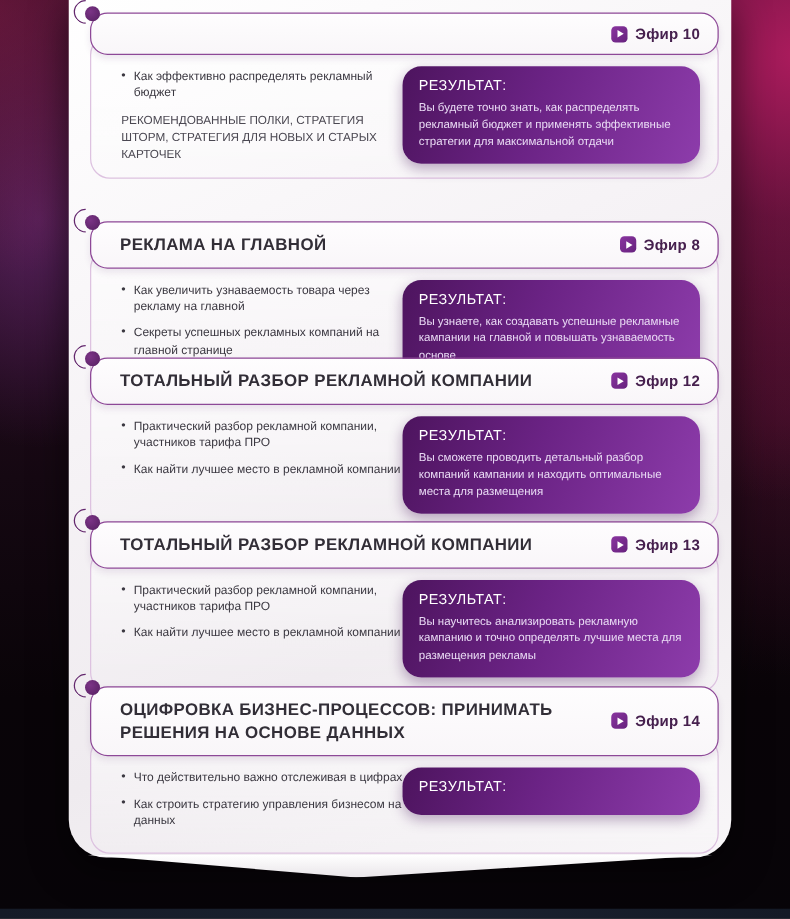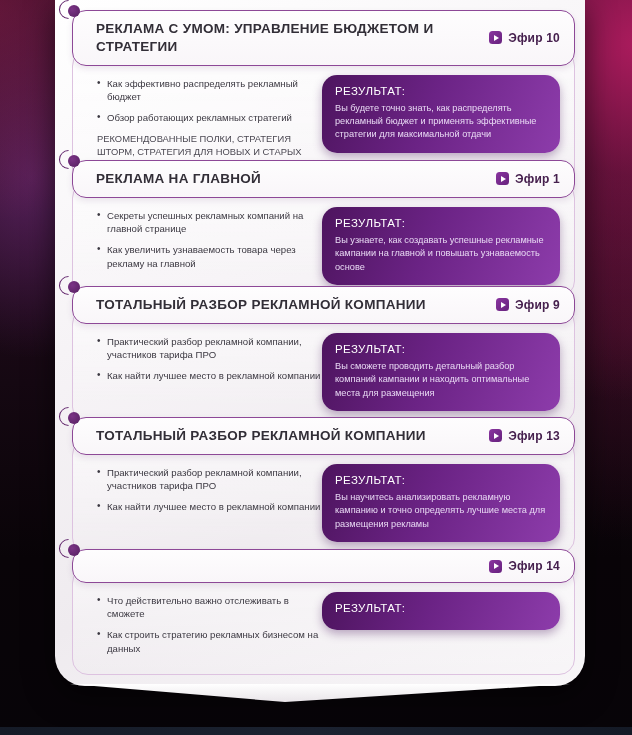--- a/index.html
+++ b/index.html
@@ -100,93 +100,91 @@
     align-self:start;
     border-radius:15px;
     padding:10px 13px 11px 13px;
     background:linear-gradient(110deg,#4d145e 0%,#6b2385 45%,#8d3cab 100%);
     box-shadow:0 4px 10px rgba(70,20,90,.35);
   }
   .result-label { font-size:11.5px; font-weight:400; color:#ffffff; letter-spacing:.4px; margin-bottom:5px; }
   .result-text { font-size:9.2px; line-height:1.45; color:#e9daf4; }
   
   .card:nth-of-type(1){ top:10px; }
-  .card:nth-of-type(2){ top:160px; }
+  .card:nth-of-type(2){ top:177px; }
   .card:nth-of-type(3){ top:286px; }
   .card:nth-of-type(4){ top:417px; }
   .card:nth-of-type(5){ top:549px; }
 </style>
 </head>
 <body>
 
 <div class="sheet">
 
   <section class="card">
     <div class="title-box">
       <span class="hook-arc"></span>
       <span class="hook-circle"></span>
-      <h2 class="card-title">РЕКЛАМА С УМОМ: УПРАВЛЕНИЕ БЮДЖЕТОМ И СТРАТЕГИИ</h2>
       <div class="ether-badge">
         <span class="badge-icon">
             <i></i>
           </span>
         <span class="badge-label">Эфир 10</span>
       </div>
     </div>
     <div class="body-box">
       <div>
         <ul class="bullets">
           <li>Как эффективно распределять рекламный бюджет</li>
-          <li>Обзор работающих рекламных стратегий</li>
         </ul>
         <p class="note">РЕКОМЕНДОВАННЫЕ ПОЛКИ, СТРАТЕГИЯ ШТОРМ, СТРАТЕГИЯ ДЛЯ НОВЫХ И СТАРЫХ КАРТОЧЕК</p>
       </div>
       <div class="result-box">
         <div class="result-label">РЕЗУЛЬТАТ:</div>
         <div class="result-text">Вы будете точно знать, как распределять рекламный бюджет и применять эффективные стратегии для максимальной отдачи</div>
       </div>
     </div>
   </section>
 
   <section class="card">
     <div class="title-box">
       <span class="hook-arc"></span>
       <span class="hook-circle"></span>
       <h2 class="card-title">РЕКЛАМА НА ГЛАВНОЙ</h2>
       <div class="ether-badge">
         <span class="badge-icon">
             <i></i>
           </span>
-        <span class="badge-label">Эфир 1</span>
-      </div>
-    </div>
-    <div class="body-box">
-      <div>
-        <ul class="bullets">
+        <span class="badge-label">Эфир 8</span>
+      </div>
+    </div>
+    <div class="body-box">
+      <div>
+        <ul class="bullets">
+          <li>Как увеличить узнаваемость товара через рекламу на главной</li>
           <li>Секреты успешных рекламных компаний на главной странице</li>
-          <li>Как увеличить узнаваемость товара через рекламу на главной</li>
         </ul>
       </div>
       <div class="result-box">
         <div class="result-label">РЕЗУЛЬТАТ:</div>
         <div class="result-text">Вы узнаете, как создавать успешные рекламные кампании на главной и повышать узнаваемость основе</div>
       </div>
     </div>
   </section>
 
   <section class="card">
     <div class="title-box">
       <span class="hook-arc"></span>
       <span class="hook-circle"></span>
       <h2 class="card-title">ТОТАЛЬНЫЙ РАЗБОР РЕКЛАМНОЙ КОМПАНИИ</h2>
       <div class="ether-badge">
         <span class="badge-icon">
             <i></i>
           </span>
-        <span class="badge-label">Эфир 9</span>
+        <span class="badge-label">Эфир 12</span>
       </div>
     </div>
     <div class="body-box">
       <div>
         <ul class="bullets">
           <li>Практический разбор рекламной компании, участников тарифа ПРО</li>
           <li>Как найти лучшее место в рекламной компании</li>
         </ul>
       </div>
       <div class="result-box">
@@ -219,32 +217,33 @@
         <div class="result-label">РЕЗУЛЬТАТ:</div>
         <div class="result-text">Вы научитесь анализировать рекламную кампанию и точно определять лучшие места для размещения рекламы</div>
       </div>
     </div>
   </section>
 
   <section class="card">
     <div class="title-box">
       <span class="hook-arc"></span>
       <span class="hook-circle"></span>
+      <h2 class="card-title">ОЦИФРОВКА БИЗНЕС-ПРОЦЕССОВ: ПРИНИМАТЬ РЕШЕНИЯ НА ОСНОВЕ ДАННЫХ</h2>
       <div class="ether-badge">
         <span class="badge-icon">
             <i></i>
           </span>
         <span class="badge-label">Эфир 14</span>
       </div>
     </div>
     <div class="body-box">
       <div>
         <ul class="bullets">
-          <li>Что действительно важно отслеживать в сможете</li>
-          <li>Как строить стратегию рекламных бизнесом на данных</li>
+          <li>Что действительно важно отслеживая в цифрах</li>
+          <li>Как строить стратегию управления бизнесом на данных</li>
         </ul>
       </div>
       <div class="result-box">
         <div class="result-label">РЕЗУЛЬТАТ:</div>
       </div>
     </div>
   </section>
 
 </div>
 

